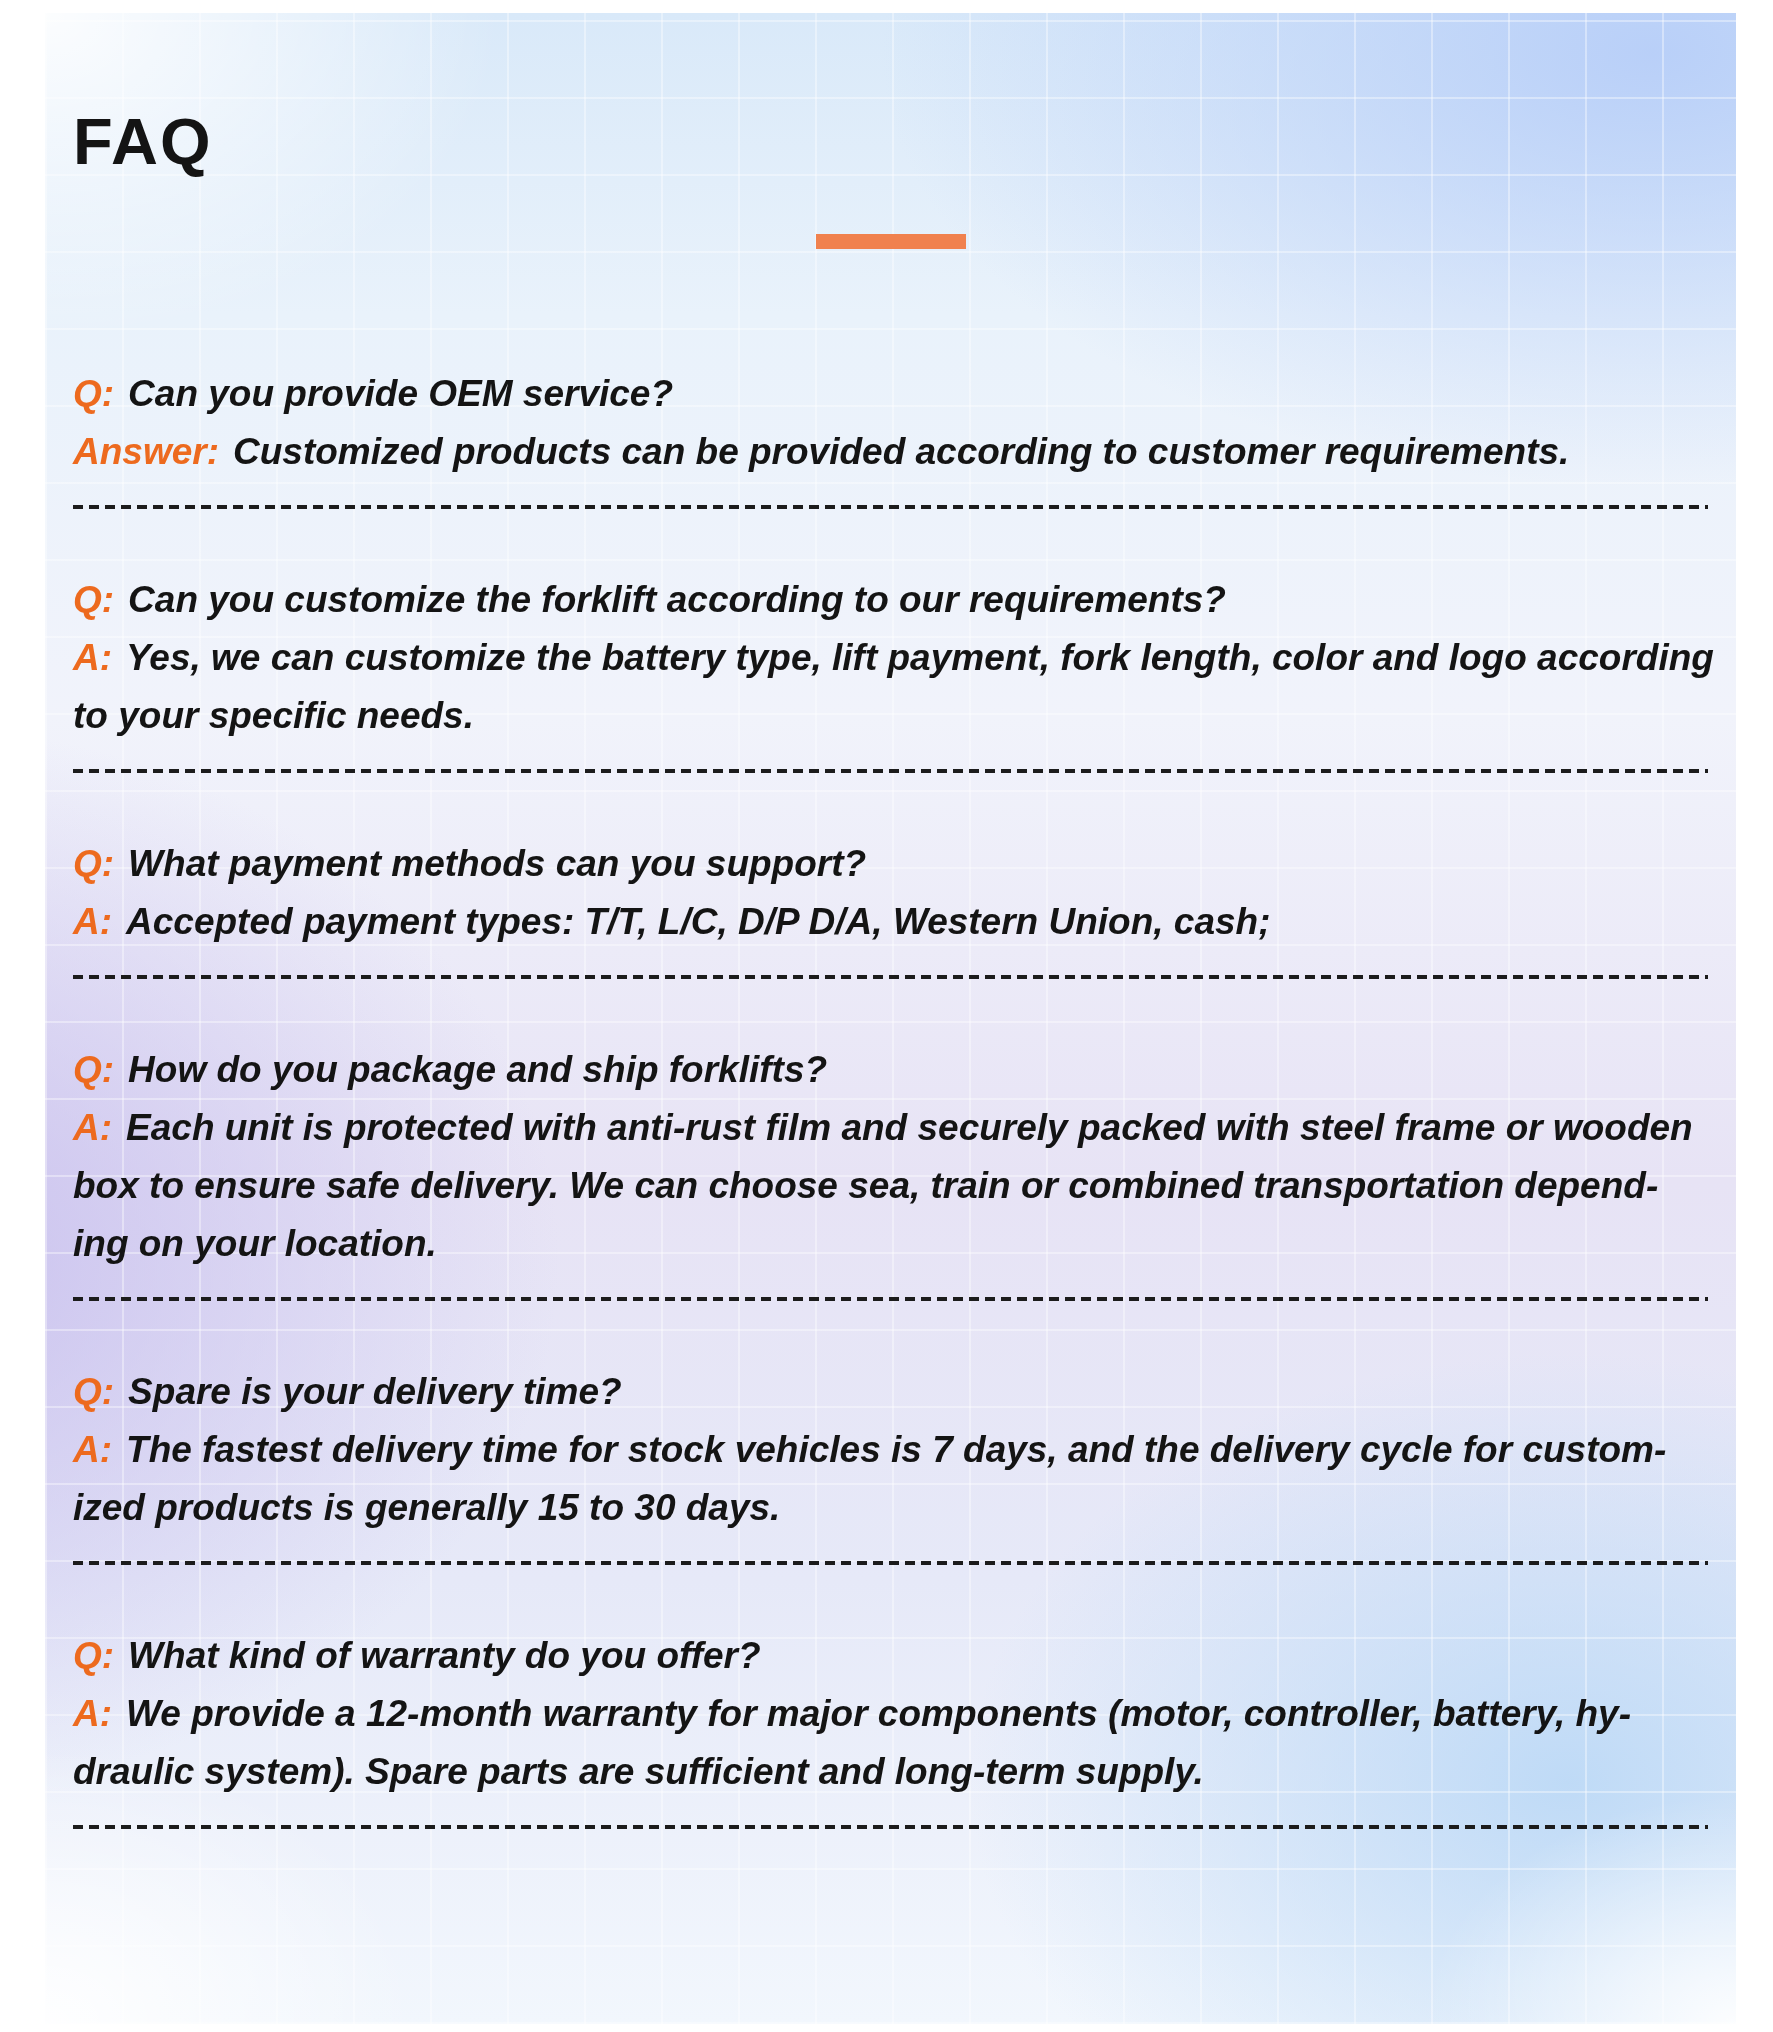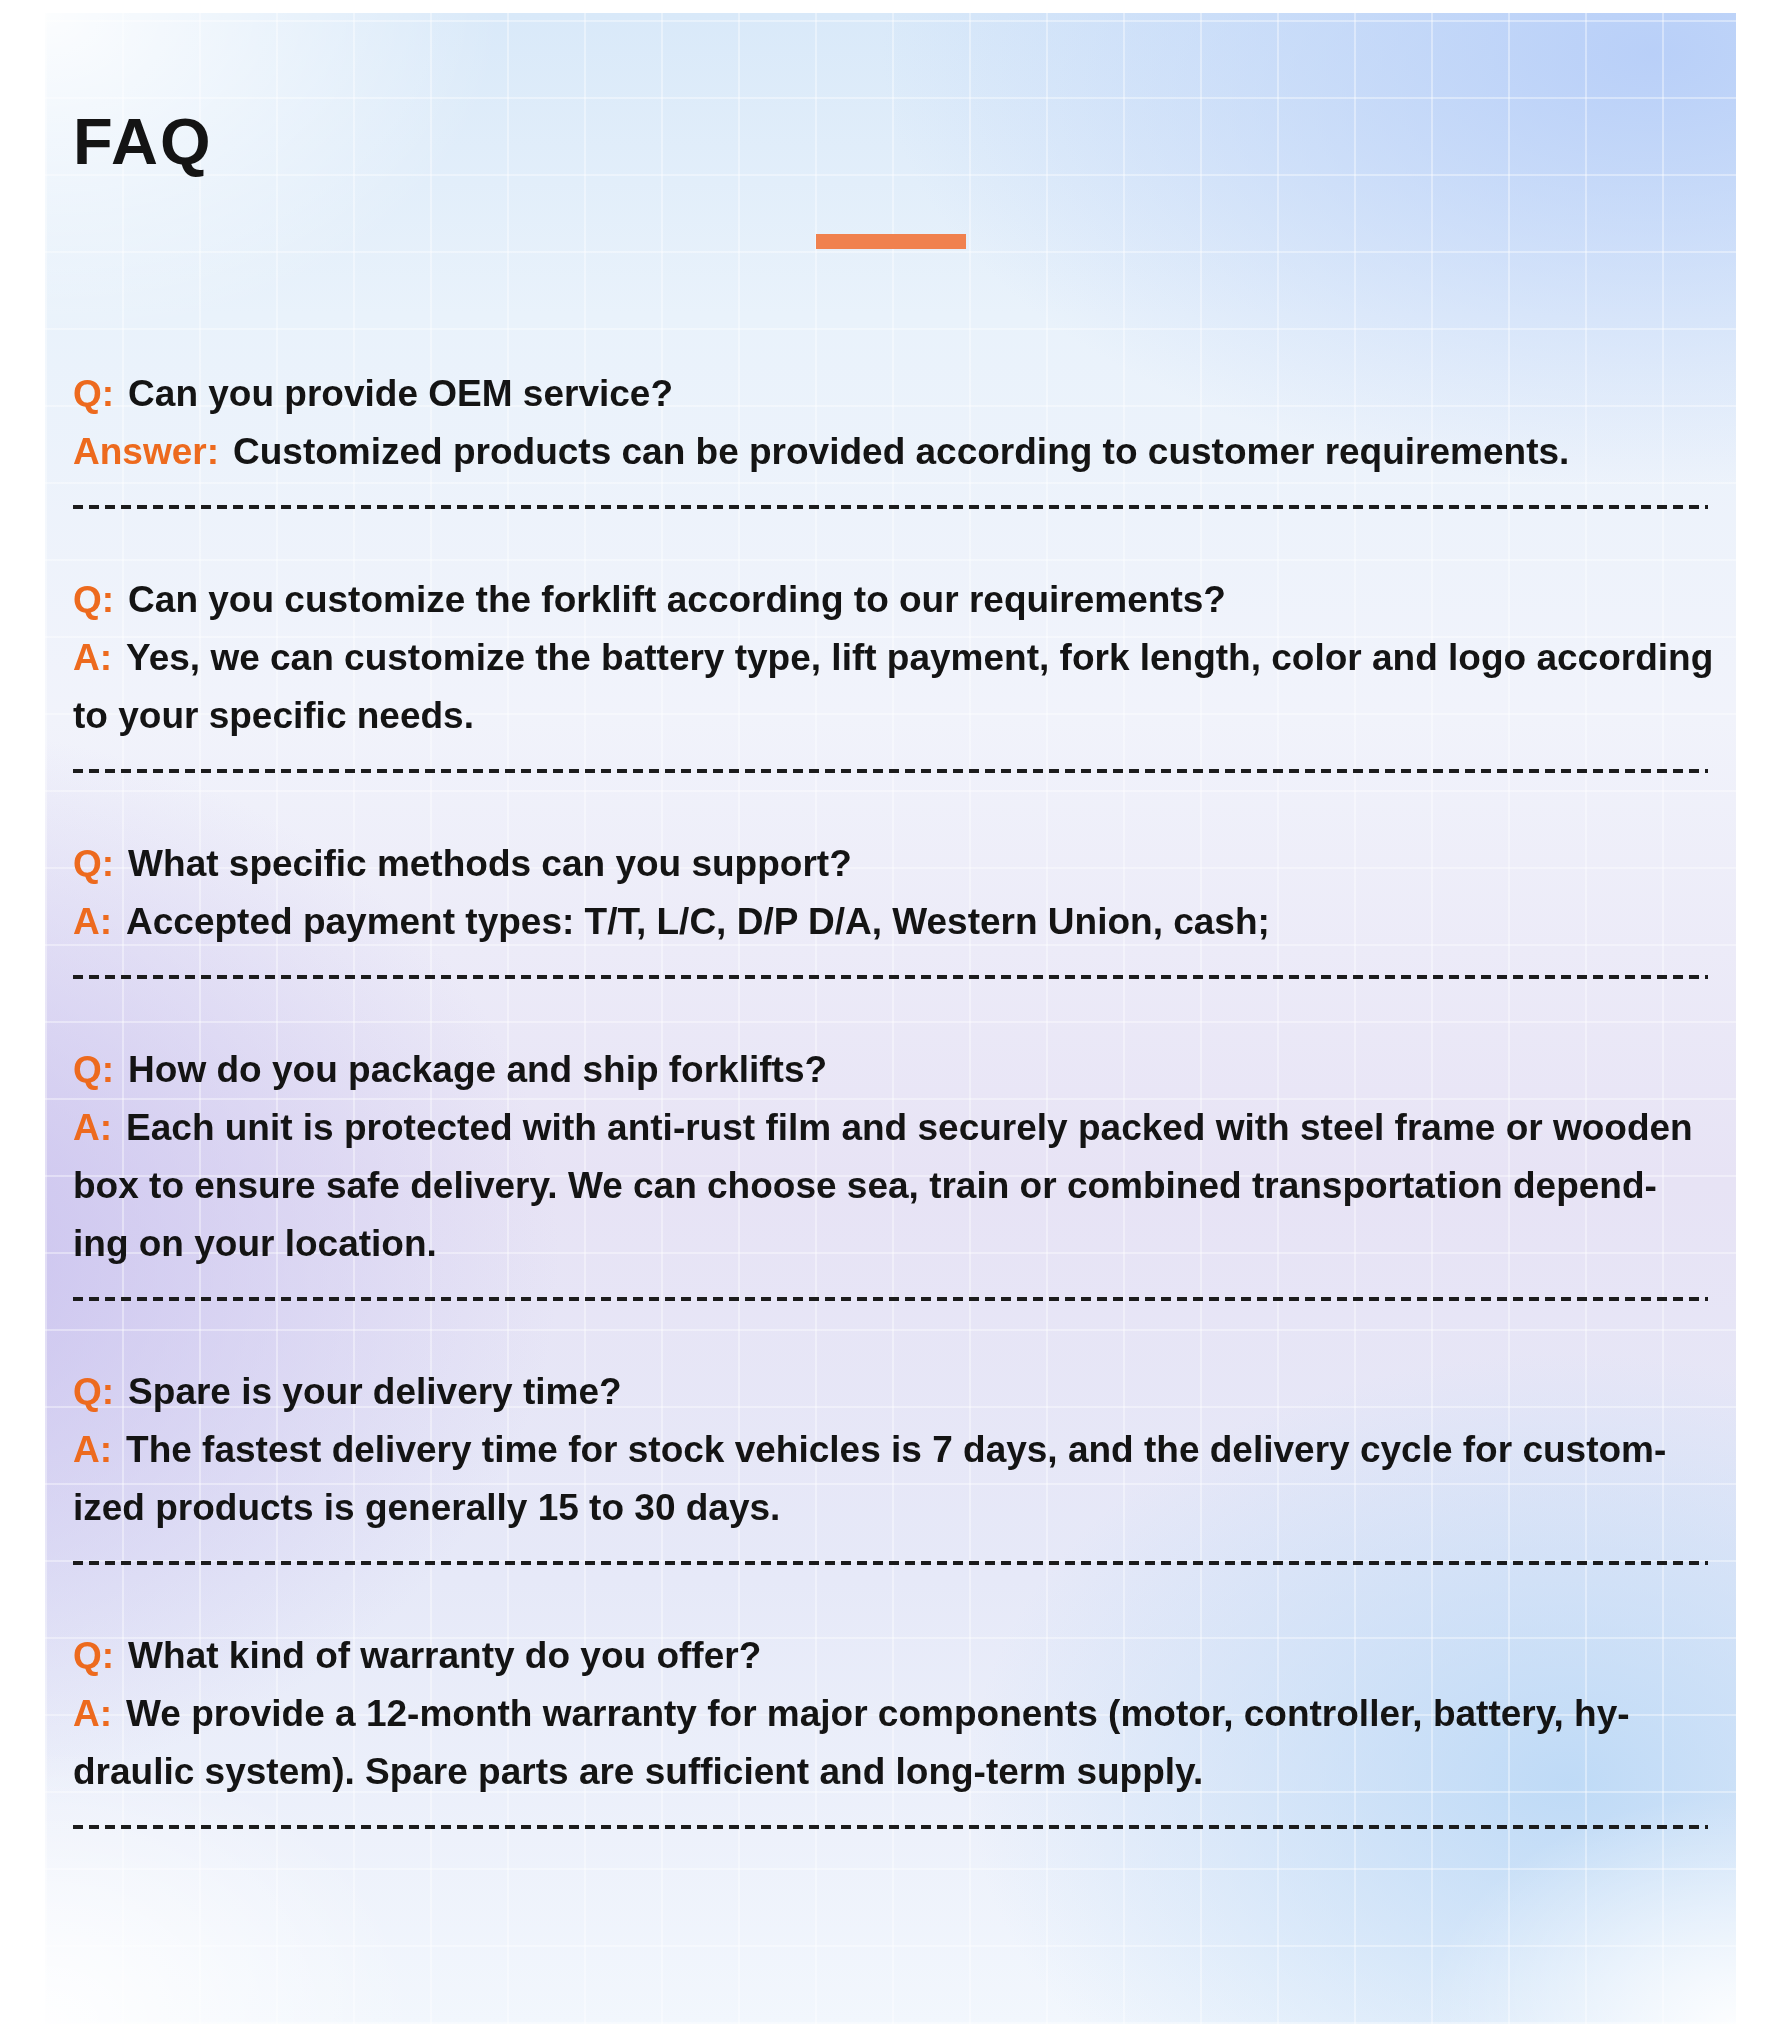--- a/index.html
+++ b/index.html
@@ -53,21 +53,21 @@
     font-weight: bold;
     color: #141414;
     letter-spacing: 2px;
   }
   .title-underline {
     width: 150px;
     height: 15px;
     margin: 58px auto 0;
     background: var(--underline-color, #F0814E);
   }
-  main.faq-list { margin-top: 116px; }
+  main.faq-list { margin-top: 116px; font-style: italic; }
   .faq-item { margin: 0; }
   .faq-item p {
     margin: 0;
     font-size: 37px;
     line-height: 58px;
     font-weight: bold;
     color: #141414;
   }
   .label {
     color: var(--accent-color, #ED6A1E);
@@ -107,21 +107,21 @@
     </p>
     <p class="a-line">
       <span class="label">A:</span><span class="a-text">Yes, we can customize the battery type, lift payment, fork length, color and logo according
 to your specific needs.</span>
     </p>
     <div class="divider"></div>
   </section>
 
   <section class="faq-item">
     <p class="q-line">
-      <span class="label">Q:</span><span class="q-text">What specific methods can you support?</span>
+      <span class="label">Q:</span><span class="q-text">What payment methods can you support?</span>
     </p>
     <p class="a-line">
       <span class="label">A:</span><span class="a-text">Accepted payment types: T/T, L/C, D/P D/A, Western Union, cash;</span>
     </p>
     <div class="divider"></div>
   </section>
 
   <section class="faq-item">
     <p class="q-line">
       <span class="label">Q:</span><span class="q-text">How do you package and ship forklifts?</span>

